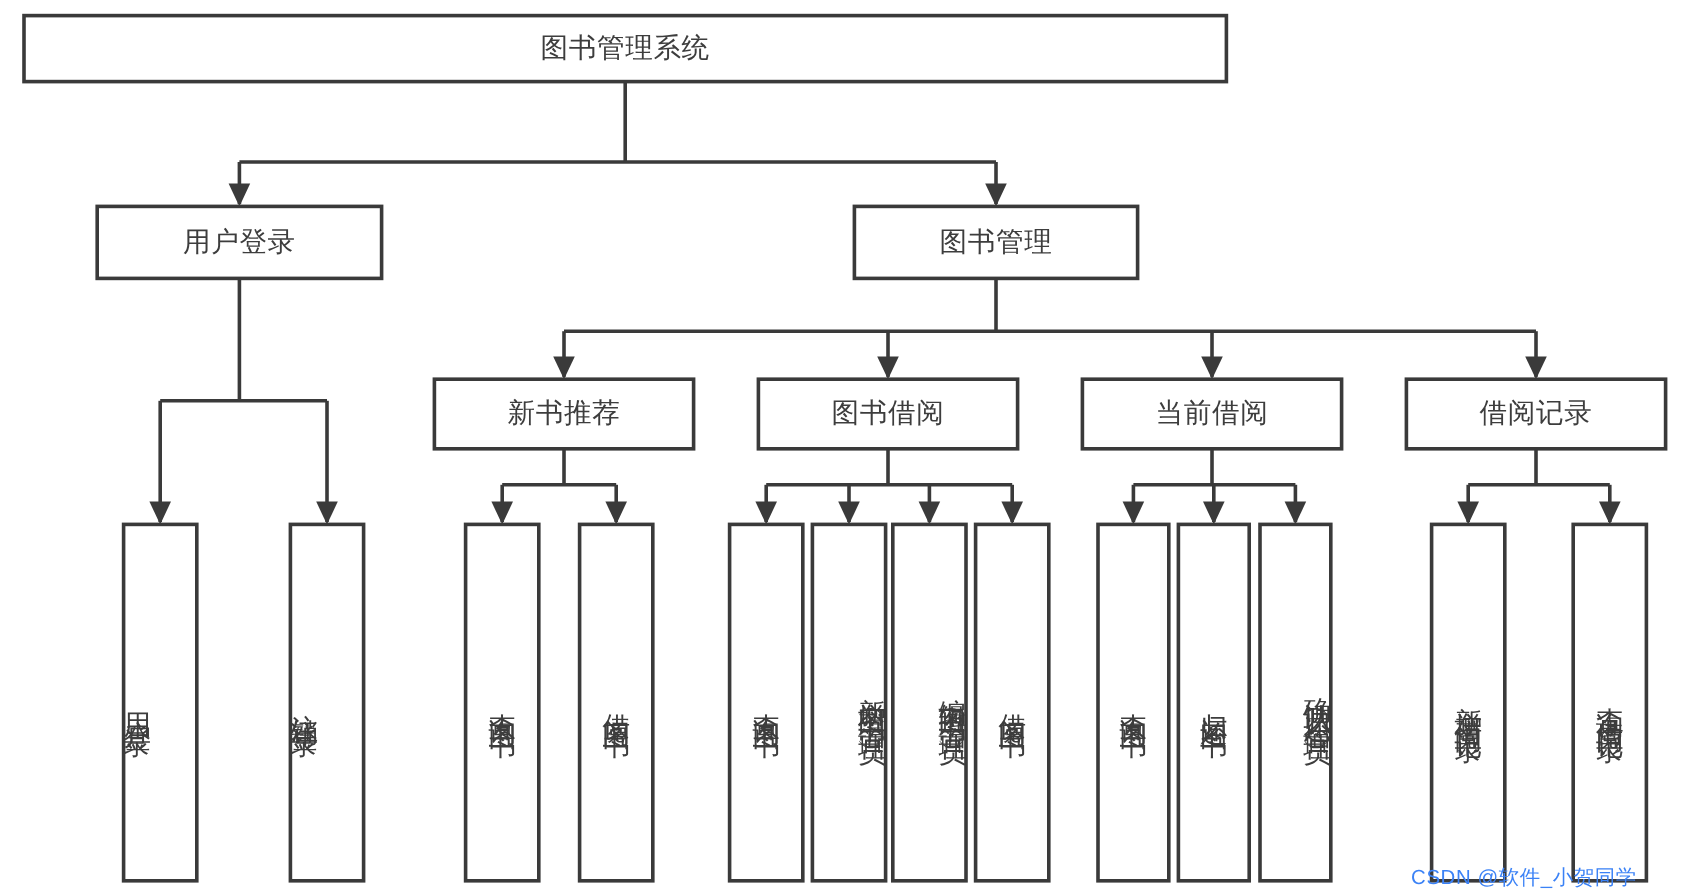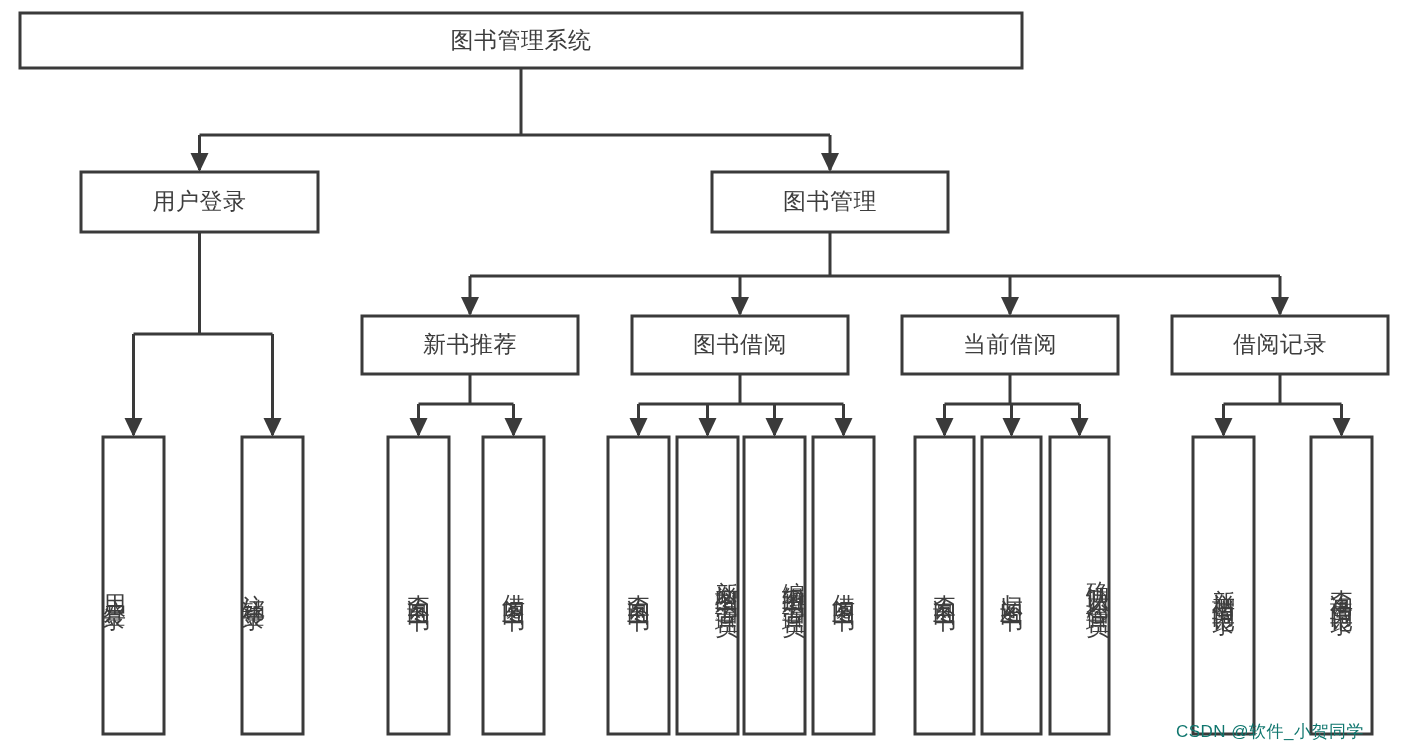--- a/index.html
+++ b/index.html
@@ -48,21 +48,21 @@
     white-space:nowrap;
     pointer-events:none;
   }
   .leaf-label-wrap.align-top{ justify-content:flex-start; }
   .leaf-label-wrap.align-mid{ justify-content:center; }
 
   .watermark{
     position:absolute;
     right:14px;
     bottom:4px;
-    color:#0f766e;
+    color:#3b82f6;
     font-size:17px;
     font-family:"Liberation Sans","DejaVu Sans",sans-serif;
     letter-spacing:0.5px;
     white-space:nowrap;
   }
 </style>
 </head>
 <body>
 
 <div id="diagram-root">

